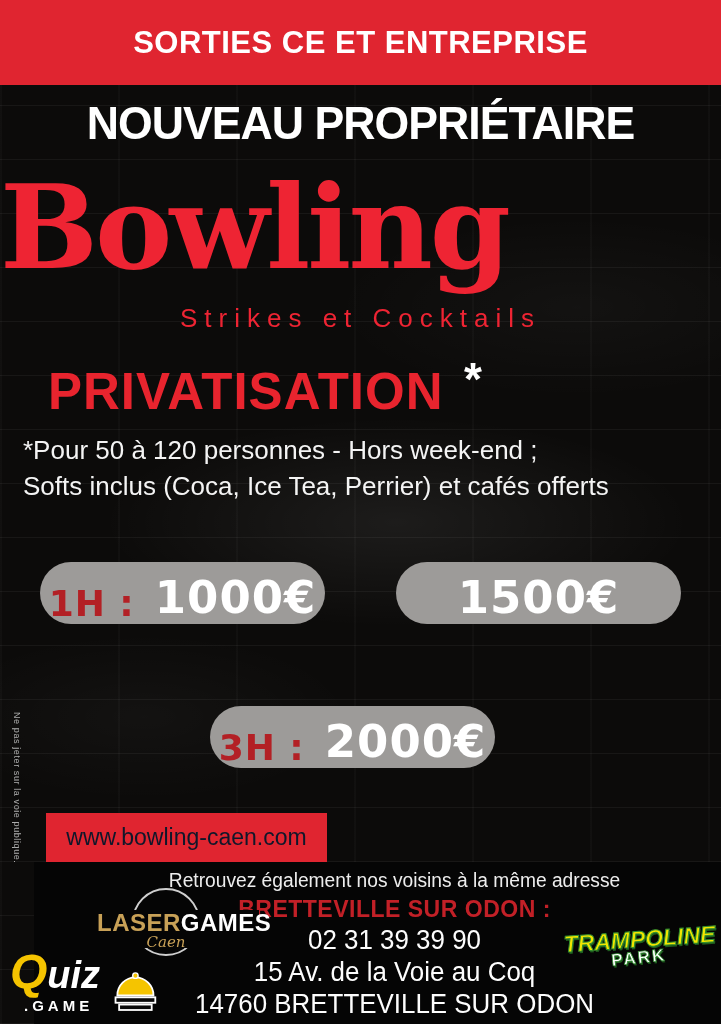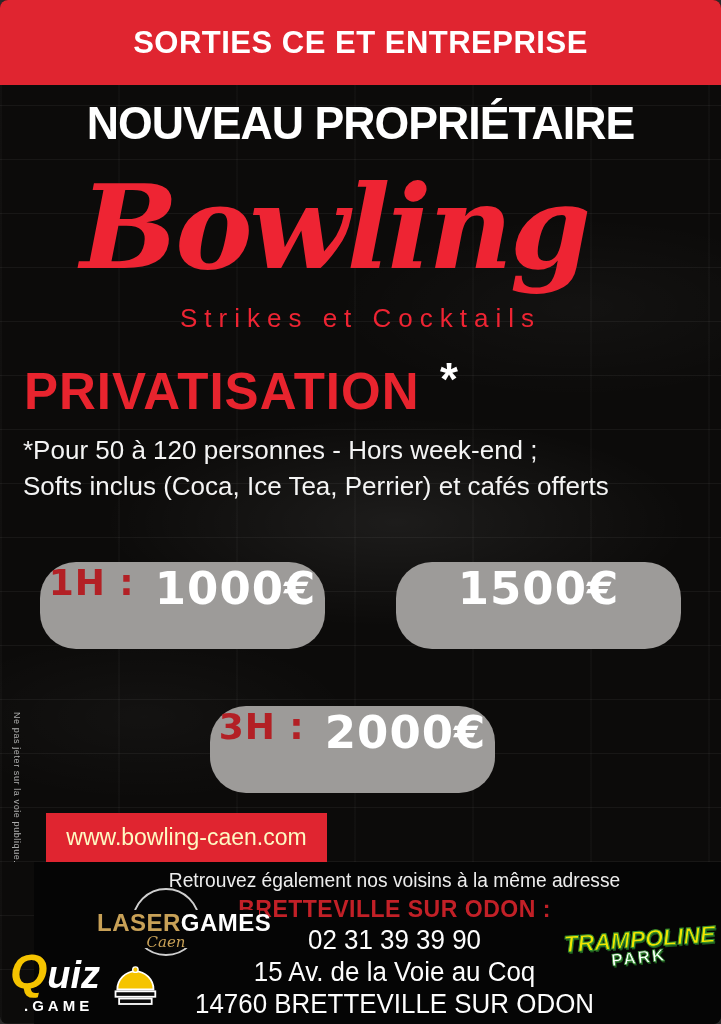--- a/index.html
+++ b/index.html
@@ -6,87 +6,86 @@
   .poster {
     position:relative; width:721px; height:1024px; overflow:hidden;
     background-color:#0c0b0a;
     background-image:
       radial-gradient(ellipse 420px 150px at 55% 51%, rgba(255,255,255,0.07), transparent 70%),
       radial-gradient(ellipse 300px 120px at 20% 70%, rgba(255,255,255,0.03), transparent 70%),
       radial-gradient(ellipse 350px 130px at 80% 30%, rgba(255,255,255,0.03), transparent 70%),
       repeating-linear-gradient(0deg, rgba(255,255,255,0.05) 0 1px, transparent 1px 54px),
       repeating-linear-gradient(90deg, rgba(255,255,255,0.025) 0 2px, transparent 2px 118px);
     font-family:"Liberation Sans", sans-serif;
-    border-radius:8px;
   }
   .top-banner {
     position:absolute; left:0; top:0; width:721px; height:85px;
     background:#e02530; display:flex; align-items:center; justify-content:center;
   }
   .top-banner span { color:#fff; font-weight:bold; font-size:31px; letter-spacing:0.5px; }
   .main-title {
     position:absolute; left:0; top:96px; width:721px; margin:0; text-align:center;
     color:#fff; font-weight:bold; font-size:46px; letter-spacing:-1px;
     transform:scaleX(0.97);
   }
   .logo-script {
-    position:absolute; left:0; top:152px; width:588px; text-align:right;
-    font-family:"DejaVu Serif", serif; font-style:italic; font-weight:bold;
+    position:absolute; left:0; top:152px; width:588px; text-align:left;
+    font-family:"DejaVu Serif", serif; font-weight:bold;
     font-size:116px; line-height:150px; color:#ee2433; letter-spacing:-3px;
   }
   .logo-tagline {
     position:absolute; left:0; top:303px; width:721px; text-align:center;
     color:#ee2433; font-size:26px; letter-spacing:7px;
   }
   .priv-row { position:absolute; left:24px; top:362px; white-space:nowrap; }
   .priv-title {
-    color:#e8242e; font-weight:bold; font-size:51px; letter-spacing:1px;
+    color:#e8242e; font-weight:bold; font-size:51px; letter-spacing:1px;margin-left:24px;
   }
   .priv-star { color:#fff; font-size:46px; font-weight:bold; position:relative; top:-14px; margin-left:16px; }
   .priv-details {
     position:absolute; left:23px; top:432px; color:#f4f4f4;
     font-size:26px; line-height:36px;
   }
   .price-box {
-    position:absolute; width:285px; height:87px; background:#9d9b99;
-    border-radius:36px; display:flex; align-items:flex-start; justify-content:center; gap:20px;
+    position:absolute; width:285px; height:62px; background:#9d9b99;
+    border-radius:36px; display:flex; align-items:flex-end; justify-content:center; gap:20px;
     font-family:"DejaVu Sans", sans-serif;
   }
   .price-box.box1 { left:40px;  top:562px; }
   .price-box.box2 { left:396px; top:562px; }
   .price-box.box3 { left:210px; top:684px;margin-top:22px; }
   .duration { color:#b32025; font-weight:bold; font-size:36px; letter-spacing:1px; }
   .price    { color:#ffffff; font-weight:bold; font-size:45px; letter-spacing:1px; }
   .side-note {
     position:absolute; left:12px; top:712px; writing-mode:vertical-rl;
     color:#c9c9c9; font-size:9px; letter-spacing:0.6px; opacity:0.85;
   }
   .web-banner {
     position:absolute; left:46px; top:813px; width:281px; height:49px;
     background:#e02530; display:flex; align-items:center; justify-content:center;
     cursor:pointer;
   }
-  .web-banner span { color:#fef9c3; font-size:23px;text-align:right; }
+  .web-banner span { color:#0f172a; font-size:23px;text-align:right; }
   .footer {
     position:absolute; left:0; top:862px; width:721px; height:162px; background:#050505;margin-left:34px;
   }
   .footer-lines { position:absolute; left:0; top:5px; width:721px; text-align:center; transform:scaleX(0.96); }
   .f-intro { color:#ededed; font-size:20px; line-height:26px; }
   .f-city  { color:#c22027; font-weight:bold; font-size:24px; line-height:31px; letter-spacing:0.5px; }
   .f-phone, .f-addr1, .f-addr2 { color:#fdfdfd; font-size:27px; line-height:32px; }
   
   .lasergames { position:absolute; left:85px; top:888px; width:162px; height:78px; }
   .lg-circle { position:absolute; left:47px; top:0; width:68px; height:68px; border:2px solid #cfcfcf; border-radius:50%; box-sizing:border-box; }
   .lg-text { position:absolute; left:12px; top:22px; width:162px; text-align:center; background:#050505; font-weight:bold; font-size:24px; letter-spacing:0.5px; line-height:26px; }
   .lg-laser { color:#c8a157; }
   .lg-games { color:#ffffff; }
   .lg-sub { position:absolute; left:0; top:48px; width:162px; text-align:center; background:#050505; font-family:"DejaVu Serif", serif; font-style:italic; color:#c8a157; font-size:15px; line-height:12px; }
   
   .quizgame { position:absolute; left:10px; top:950px; width:150px; }
-  .qg-row { display:flex; align-items:center; }
+  .qg-row { display:flex; align-items:flex-end; }
   .qg-text { font-style:italic; font-weight:bold; line-height:44px; white-space:nowrap; }
   .qg-q   { color:#f5c400; font-size:48px; }
   .qg-uiz { color:#ffffff; font-size:38px; }
   .qg-sub { color:#ffffff; font-weight:bold; font-size:15px; letter-spacing:4px; margin:-8px 16px 0 14px; }
   .qg-bell { margin:6px 0 0 2px; }
   
   .trampoline { position:absolute; right:2px; top:926px; width:158px; text-align:center; transform:rotate(-4deg); }
   .tp-line1 {
     color:#f2e600; font-weight:bold; font-style:italic; font-size:23px; letter-spacing:0px;
     -webkit-text-stroke:1px #2f8d2f; text-shadow:1px 2px 0 #1e5c1e;

